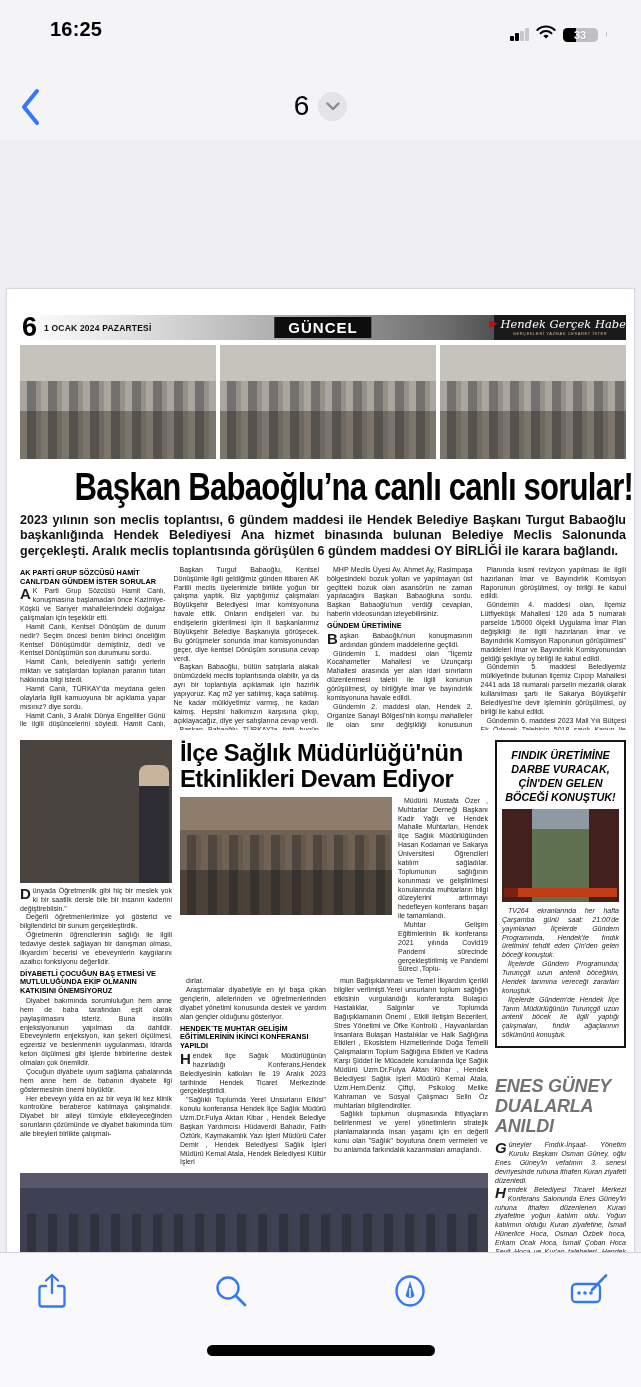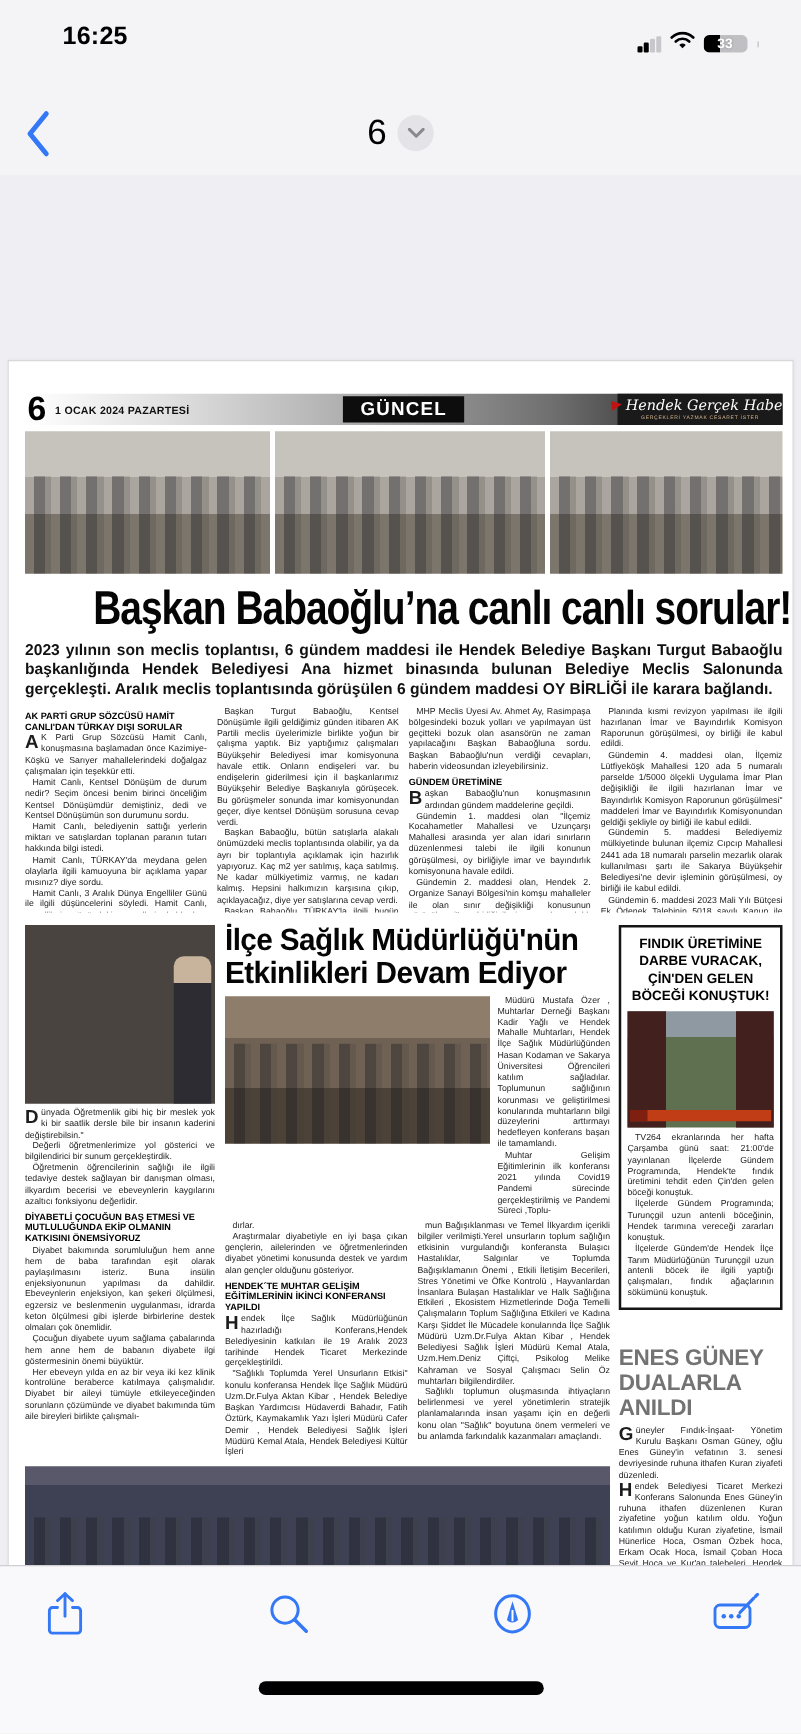--- a/index.html
+++ b/index.html
@@ -64,21 +64,21 @@
   .lead-cols{display:flex;gap:8px;margin-top:7px;height:164px;overflow:hidden;}
   .lcol{flex:1;min-width:0;}
   .col-p{margin:0;font-size:7px;line-height:1.27;text-align:justify;text-indent:6px;color:#1c1c1c;}
   .col-h{font-size:7.3px;font-weight:800;margin:3px 0 1px;line-height:1.2;color:#000;}
   .drop{text-indent:0;}
   .drop::first-letter{float:left;font-size:15px;line-height:12px;font-weight:700;padding:1px 2px 0 0;}
 
   
   .mid{display:flex;gap:7px;margin-top:10px;}
   .mid-left{width:468px;flex:none;}
-  .rail{flex:1;min-width:0;}
+  .rail{flex:1;min-width:0;font-style:italic;}
   .row1{display:flex;gap:8px;}
   .bcol{width:152px;flex:none;}
   .bphoto{height:143px;margin-bottom:4px;background:linear-gradient(180deg,#4a4440 0 100%);}
   .slide{position:absolute;left:7%;top:7%;right:20%;bottom:20%;background:#23271f;border:2px solid #b9c9ae;
     color:#f2f4ee;text-align:center;padding-top:6px;}
   .slide .k{font-size:6px;letter-spacing:1px;color:#cfd6c6;}
   .slide .t{font-size:12.5px;font-weight:800;margin-top:14px;letter-spacing:.5px;}
   .slide .d{font-size:5.5px;margin-top:3px;color:#d8dcd0;}
   .presenter{position:absolute;right:2%;top:18%;bottom:0;width:20%;
     background:linear-gradient(180deg,#c8b49c 0 18%,#2e2c33 18% 100%);border-radius:8px 8px 0 0;}
@@ -177,21 +177,21 @@
       <div class="photos-row">
         <div class="ph ph-meet crowd p1"></div>
         <div class="ph ph-meet crowd p2"></div>
         <div class="ph ph-meet crowd p3"></div>
       </div>
 
       <div class="headline">Başkan Babaoğlu’na canlı canlı sorular!</div>
       <div class="deck">2023 yılının son meclis toplantısı, 6 gündem maddesi ile Hendek Belediye Başkanı Turgut Babaoğlu başkanlığında Hendek Belediyesi Ana hizmet binasında bulunan Belediye Meclis Salonunda gerçekleşti. Aralık meclis toplantısında görüşülen 6 gündem maddesi OY BİRLİĞİ ile karara bağlandı.</div>
       <div class="lead-cols">
         <div class="lcol">
-              <div class="col-h">AK PARTİ GRUP SÖZCÜSÜ HAMİT CANLI'DAN TÜRKAY DIŞI SORULAR</div>
+              <div class="col-h">AK PARTİ GRUP SÖZCÜSÜ HAMİT CANLI'DAN GÜNDEM İSTER SORULAR</div>
               <p class="col-p drop">AK Parti Grup Sözcüsü Hamit Canlı, konuşmasına başlamadan önce Kazimiye-Köşkü ve Sarıyer mahallelerindeki doğalgaz çalışmaları için teşekkür etti.</p>
               <p class="col-p">Hamit Canlı, Kentsel Dönüşüm de durum nedir? Seçim öncesi benim birinci önceliğim Kentsel Dönüşümdür demiştiniz, dedi ve Kentsel Dönüşümün son durumunu sordu.</p>
               <p class="col-p">Hamit Canlı, belediyenin sattığı yerlerin miktarı ve satışlardan toplanan paranın tutarı hakkında bilgi istedi.</p>
               <p class="col-p">Hamit Canlı, TÜRKAY'da meydana gelen olaylarla ilgili kamuoyuna bir açıklama yapar mısınız? diye sordu.</p>
               <p class="col-p">Hamit Canlı, 3 Aralık Dünya Engelliler Günü ile ilgili düşüncelerini söyledi. Hamit Canlı, engellilerin önündeki engelleri kaldıralım, onlara yardımcı olalım, dedi.</p>
             </div>
         <div class="lcol">
               <p class="col-p">Başkan Turgut Babaoğlu, Kentsel Dönüşümle ilgili geldiğimiz günden itibaren AK Partili meclis üyelerimizle birlikte yoğun bir çalışma yaptık. Biz yaptığımız çalışmaları Büyükşehir Belediyesi imar komisyonuna havale ettik. Onların endişeleri var. bu endişelerin giderilmesi için il başkanlarımız Büyükşehir Belediye Başkanıyla görüşecek. Bu görüşmeler sonunda imar komisyonundan geçer, diye kentsel Dönüşüm sorusuna cevap verdi.</p>
               <p class="col-p">Başkan Babaoğlu, bütün satışlarla alakalı önümüzdeki meclis toplantısında olabilir, ya da ayrı bir toplantıyla açıklamak için hazırlık yapıyoruz. Kaç m2 yer satılmış, kaça satılmış. Ne kadar mülkiyetimiz varmış, ne kadarı kalmış. Hepsini halkımızın karşısına çıkıp, açıklayacağız, diye yer satışlarına cevap verdi.</p>
               <p class="col-p">Başkan Babaoğlu TÜRKAY'la ilgili bugün basın açıklaması yaptık. İş yargıda olduğu için fazla konuşmak istemiyorum. Titiz bir çalışma var. Yanlış yanlıştır. Yanlışın arkasında durulmaz. Nereye kadar gidiyorsa gitsin. Kime dokunuyorsa dokunsun, diye TÜRKAY sorusuna cevap verdi.</p>

